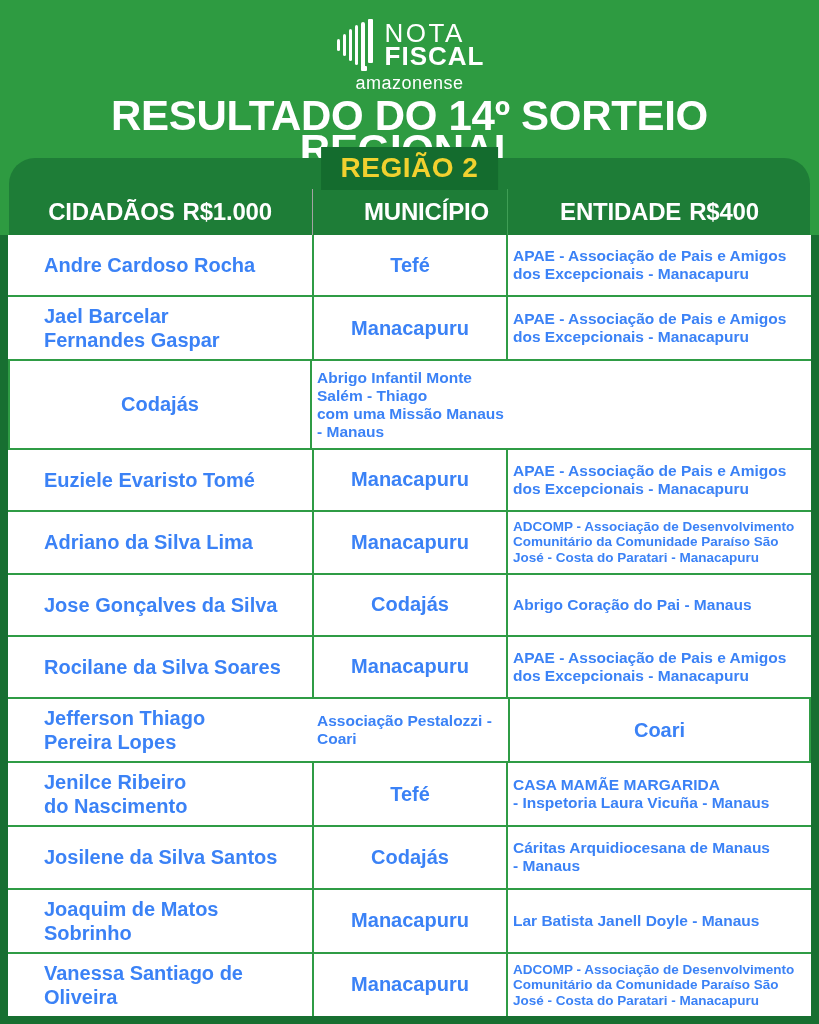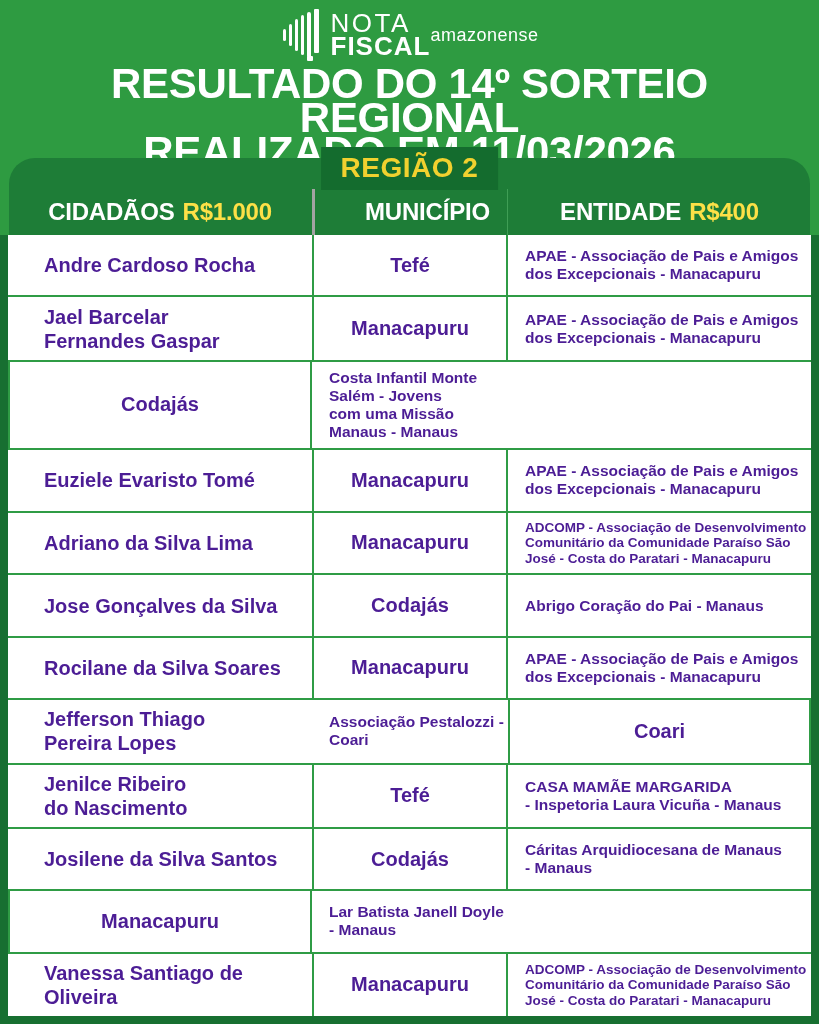--- a/index.html
+++ b/index.html
@@ -6,21 +6,21 @@
   .page{
     width:819px;height:1024px;margin:0 auto;
     background:#2E9B41;
     font-family:"Liberation Sans", sans-serif;
     display:flex;flex-direction:column;
     overflow:hidden;
     -webkit-font-smoothing:antialiased;
   }
   
   .top{height:158px;flex:0 0 auto;display:flex;flex-direction:column;align-items:center;}
-  .logo{margin-top:8px;display:flex;flex-direction:row;align-items:center;color:#fff;}
+  .logo{margin-top:18px;display:flex;flex-direction:column;align-items:center;color:#fff;}
   .logo-main{display:flex;align-items:center;gap:6px;}
   .logo-icon{display:block;}
   .logo-words{display:flex;flex-direction:column;line-height:23px;}
   .logo-nota{font-size:26px;font-weight:400;letter-spacing:2.5px;}
   .logo-fiscal{font-size:26px;font-weight:700;letter-spacing:1px;}
   .logo-sub{font-size:18px;font-weight:400;letter-spacing:.5px;margin-top:1px;}
   .title{
     margin-top:5px;text-align:center;color:#ffffff;
     font-size:42px;line-height:34px;font-weight:700;letter-spacing:-.3px;
   }
@@ -36,38 +36,38 @@
     padding:5px 20px 6px 20px;white-space:nowrap;
   }
   .cols-header{
     position:absolute;left:-1px;right:-1px;bottom:0;height:46px;
     display:grid;grid-template-columns:304px 196px 1fr;
   }
   .col-h{
     display:flex;align-items:center;justify-content:center;gap:8px;
     color:#fff;font-size:24px;font-weight:700;letter-spacing:-.2px;
   }
-  .col-h .prize{color:#fde047;text-align:center;}
-  .col-h.mid{border-left:3px solid #a3a3a3;border-right:1px solid #3f9e55;padding-left:33px;}
+  .col-h .prize{color:#ffffff;text-align:center;}
+  .col-h.mid{border-left:1px solid #a3a3a3;border-right:1px solid #3f9e55;padding-left:33px;}
   
   .table-frame{
     flex:1 1 auto;margin:0;overflow:hidden;
     border-left:8px solid #176F31;border-right:8px solid #176F31;
     background:#ffffff;display:flex;flex-direction:column;
   }
   .row{
     flex:1 1 auto;min-height:46px;
     display:grid;grid-template-columns:304px 196px 1fr;
     background:#fff;
   }
   .row + .row{border-top:2px solid #2F9C45;}
-  .cell{display:flex;align-items:center;color:#4c1d95;box-sizing:border-box;}
+  .cell{display:flex;align-items:center;color:#3b82f6;box-sizing:border-box;}
   .cell.citizen{padding-left:36px;padding-right:8px;font-size:20px;font-weight:700;line-height:24px;white-space:pre-line;}
   .cell.municipality{justify-content:center;text-align:center;font-size:20px;font-weight:700;border-left:2px solid #2F9C45;border-right:2px solid #2F9C45;}
-  .cell.entity{padding-left:17px;padding-right:4px;font-size:15.5px;font-weight:700;line-height:18px;white-space:pre-line;}
+  .cell.entity{padding-left:5px;padding-right:4px;font-size:15.5px;font-weight:700;line-height:18px;white-space:pre-line;}
   .cell.entity.small{font-size:13.5px;line-height:15.5px;}
   .bottom-bar{flex:0 0 8px;background:#176F31;}
 </style>
 </head>
 <body>
 
 <div class="page">
 
   <div class="top">
     <div class="logo">
@@ -125,21 +125,21 @@
   <div class="row">
     <div class="cell citizen">Jael Barcelar
 Fernandes Gaspar</div>
     <div class="cell municipality">Manacapuru</div>
     <div class="cell entity">APAE - Associação de Pais e Amigos
 dos Excepcionais - Manacapuru</div>
   </div>
 
   <div class="row">
     <div class="cell municipality">Codajás</div>
-    <div class="cell entity">Costa Infantil Monte Salém - Jovens
+    <div class="cell entity">Abrigo Infantil Monte Salém - Thiago
 com uma Missão Manaus  - Manaus</div>
   </div>
 
   <div class="row">
     <div class="cell citizen">Euziele Evaristo Tomé</div>
     <div class="cell municipality">Manacapuru</div>
     <div class="cell entity">APAE - Associação de Pais e Amigos
 dos Excepcionais - Manacapuru</div>
   </div>
 
@@ -180,20 +180,21 @@
   </div>
 
   <div class="row">
     <div class="cell citizen">Josilene da Silva Santos</div>
     <div class="cell municipality">Codajás</div>
     <div class="cell entity">Cáritas Arquidiocesana de Manaus
 - Manaus</div>
   </div>
 
   <div class="row">
+    <div class="cell citizen">Joaquim de Matos Sobrinho</div>
     <div class="cell municipality">Manacapuru</div>
     <div class="cell entity">Lar Batista Janell Doyle - Manaus</div>
   </div>
 
   <div class="row">
     <div class="cell citizen">Vanessa Santiago de Oliveira</div>
     <div class="cell municipality">Manacapuru</div>
     <div class="cell entity small">ADCOMP - Associação de Desenvolvimento
 Comunitário da Comunidade Paraíso São
 José - Costa do Paratari - Manacapuru</div>

